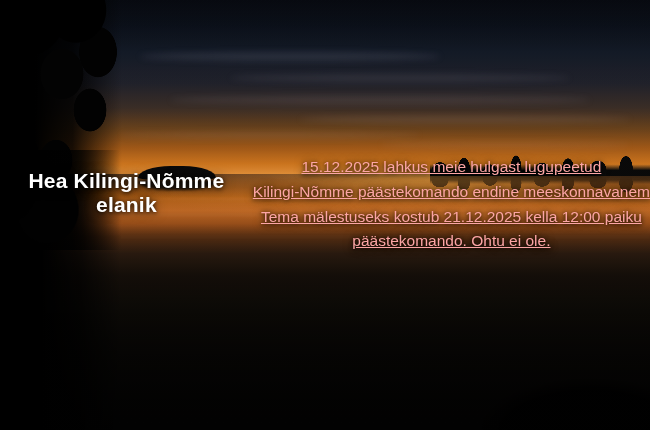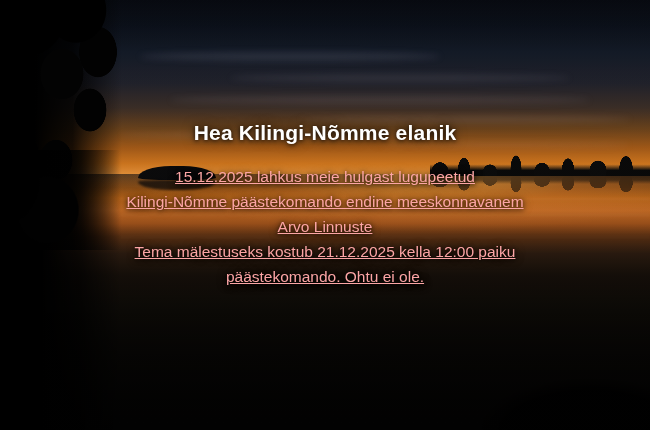--- a/index.html
+++ b/index.html
@@ -188,21 +188,21 @@
       rgba(0,0,0,0.42) 64%,
       rgba(0,0,0,0.55) 78%,
       rgba(0,0,0,0.60) 100%);
   }
 
   
   .text-layer {
     position: absolute;
     inset: 0;
     display: flex;
-    flex-direction: column;
+    flex-direction: row;
     align-items: center;
     justify-content: center;
     padding-bottom: 22px;
     box-sizing: border-box;
   }
   .headline {
     color: #ffffff;
     font-size: 21px;
     font-weight: bold;
     letter-spacing: 0.2px;
@@ -255,19 +255,18 @@
   <div class="shore-left"></div>
   <div class="shore-right"></div>
 
   <div class="scrim"></div>
 
   <div class="text-layer">
     <div class="headline">Hea Kilingi-Nõmme elanik</div>
     <div class="body-lines">
       <div class="body-line">15.12.2025 lahkus meie hulgast lugupeetud</div>
       <div class="body-line">Kilingi-Nõmme päästekomando endine meeskonnavanem</div>
-      <div class="body-line">Arvo Linnuste</div>
       <div class="body-line">Tema mälestuseks kostub 21.12.2025 kella 12:00 paiku</div>
       <div class="body-line">päästekomando. Ohtu ei ole.</div>
     </div>
   </div>
 
 </div>
 
 </body></html>

